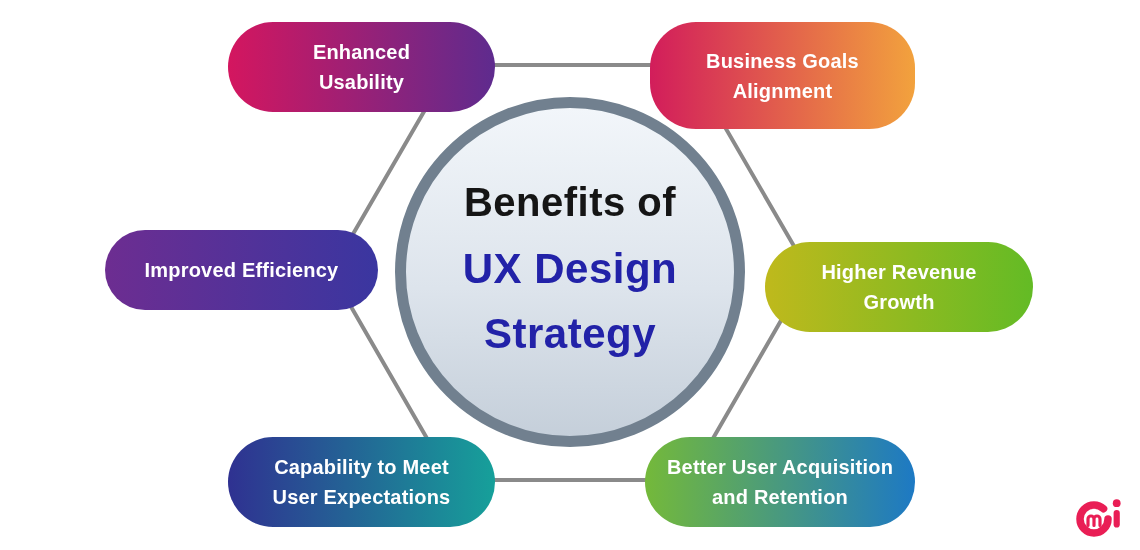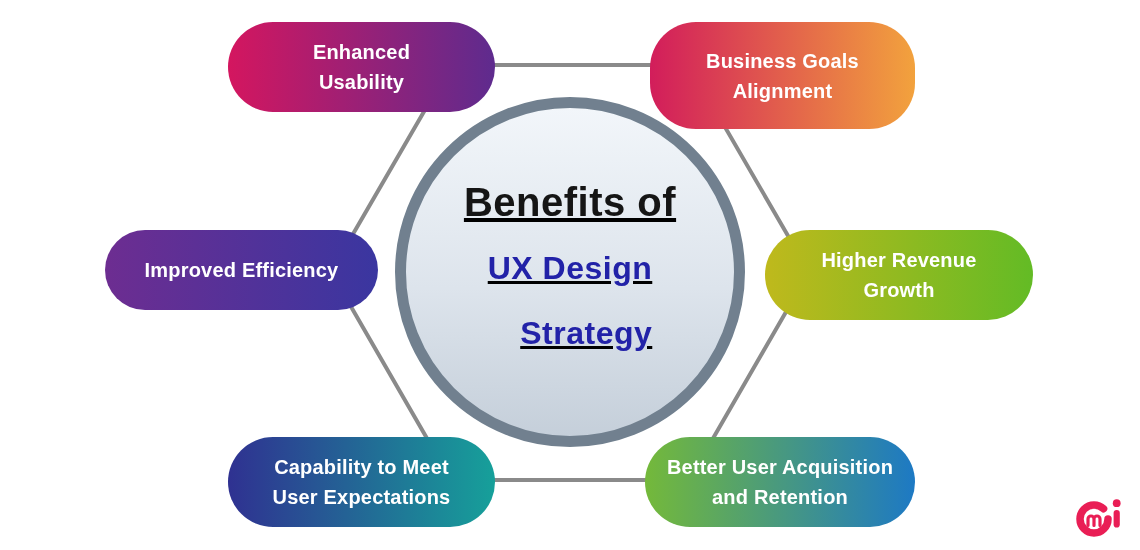--- a/index.html
+++ b/index.html
@@ -44,38 +44,36 @@
     left: 395px; top: 97px;
     width: 350px; height: 350px;
     border-radius: 50%;
     border: 11px solid #71808f;
     background: linear-gradient(180deg, #f2f6fa 0%, #dde4ec 55%, #c5cfda 100%);
     display: flex;
     flex-direction: column;
     align-items: center;
     justify-content: center;
     text-align: center;
-    text-decoration: underline;
   }
   .center-title {
     font-size: 40px;
     font-weight: 600;
     color: #151515;
     line-height: 48px;
     letter-spacing: 0.5px;
   }
   .center-subtitle {
     margin-top: 10px;
-    font-size: 32px;
+    font-size: 42px;
     font-weight: 700;
     color: #2222a8;
     line-height: 65px;
     white-space: pre-line;
     letter-spacing: 0.5px;
-    text-align: right;
   }
   .brand-logo {
     position: absolute;
     right: 12px; bottom: 11px;
     width: 52px; height: 44px;
   }
 </style>
 </head>
 <body>
 
@@ -89,21 +87,21 @@
     <span>Enhanced
 Usability</span>
   </div>
   <div class="pill pill-2" style="background: linear-gradient(90deg, rgb(210, 29, 91), rgb(242, 162, 61));">
     <span>Business Goals
 Alignment</span>
   </div>
   <div class="pill pill-3" style="background: linear-gradient(90deg, rgb(109, 45, 145), rgb(58, 54, 160));">
     <span>Improved Efficiency</span>
   </div>
-  <div class="pill pill-4" style="background: linear-gradient(90deg, rgb(191, 185, 28), rgb(99, 187, 37));">
+  <div class="pill pill-4" style="background: linear-gradient(90deg, rgb(191, 185, 28), rgb(99, 187, 37)); margin-top: 12px;">
     <span>Higher Revenue
 Growth</span>
   </div>
   <div class="pill pill-5" style="background: linear-gradient(90deg, rgb(47, 49, 145), rgb(22, 160, 154));">
     <span>Capability to Meet
 User Expectations</span>
   </div>
   <div class="pill pill-6" style="background: linear-gradient(90deg, rgb(116, 185, 58), rgb(29, 121, 196));">
     <span>Better User Acquisition
 and Retention</span>

